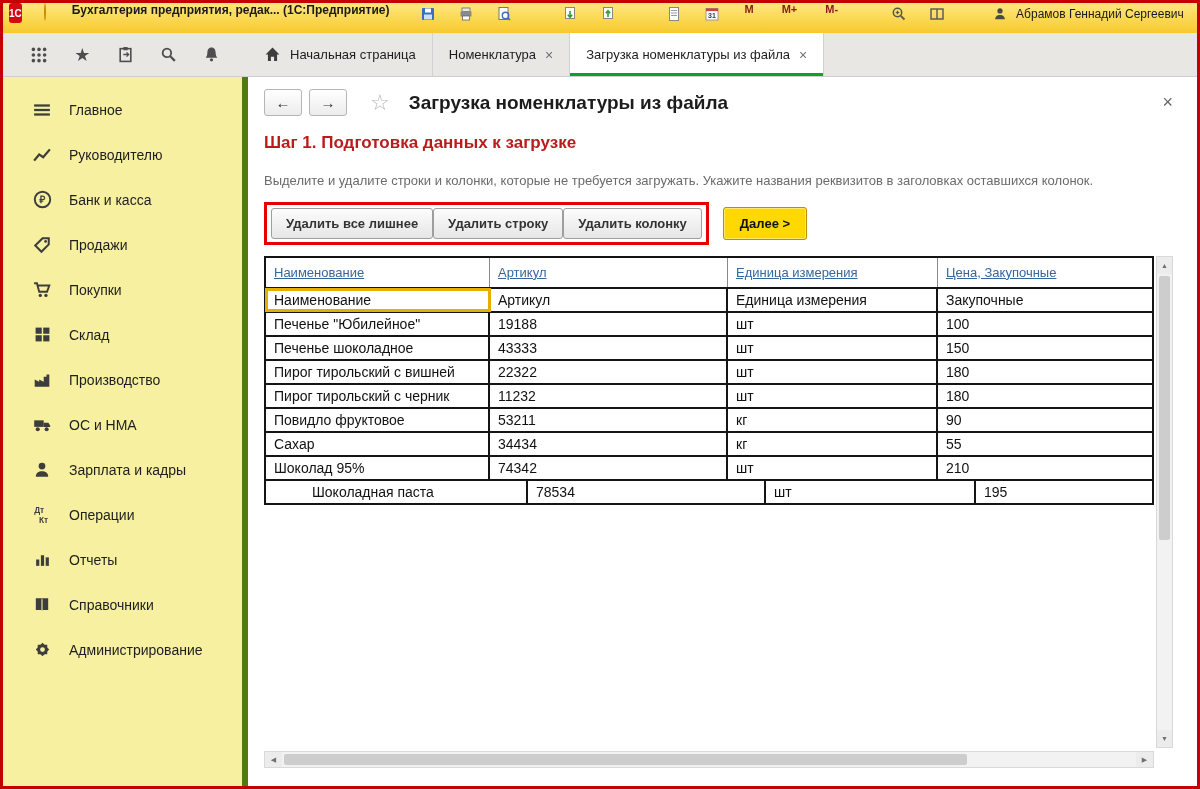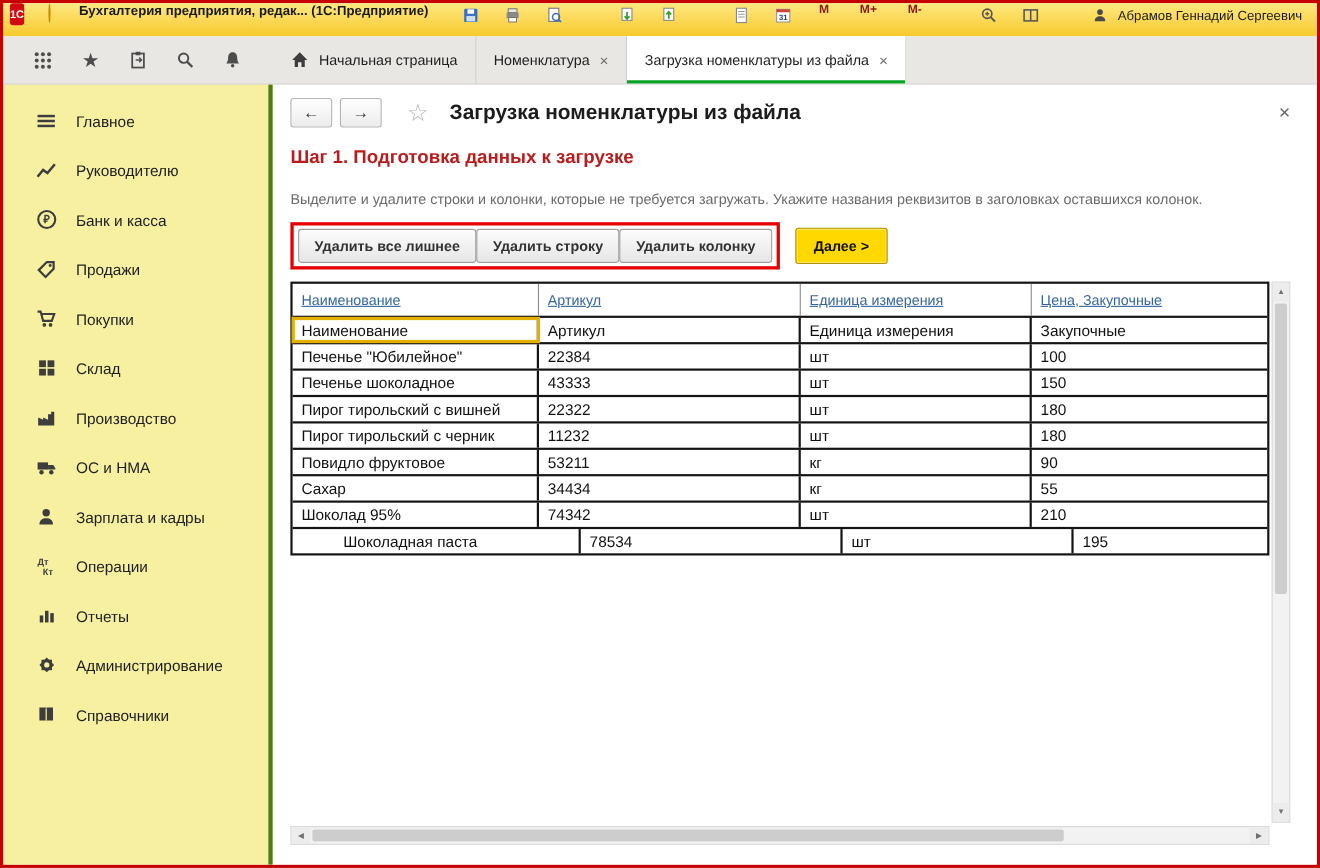--- a/index.html
+++ b/index.html
@@ -35,21 +35,21 @@
     color:#4d4d4d; font-size:18px; }
   .tabs { flex:1; display:flex; align-items:stretch; }
   .tab { display:flex; align-items:center; gap:9px; padding:0 16px; font-size:13px;
     color:#1d1d1d; border-right:1px solid #d2d2d2; cursor:pointer; white-space:nowrap;justify-content:center; }
   .tab.active { background:#fff; box-shadow:inset 0 -3px 0 #0aa227; }
   .tclose { color:#707070; font-size:14px; }
 
   
   .body-row { flex:1; display:flex; min-height:0; }
   .sidebar { flex:0 0 245px; background:#f6f0a0; padding-top:10px; overflow:hidden;
-    border-right:4px solid #4d7c0f; }
+    border-right:6px solid #4d7c0f; }
   .side-item { display:flex; align-items:center; gap:16px; height:45px;
     padding:0 8px 0 28px; font-size:14px; color:#1e1e1e; cursor:pointer; }
   .s-ico { flex:0 0 22px; width:22px; height:22px; display:flex; align-items:center;
     justify-content:center; font-size:18px; color:#3d3d3d; }
 
   .content { flex:1; min-width:0; display:flex; flex-direction:column; background:#fff; }
   .navrow { display:flex; align-items:center; padding:12px 16px 9px; gap:7px; }
   .navbtn { width:38px; height:27px; background:linear-gradient(#ffffff,#ececec);
     border:1px solid #b5b5b5; border-radius:3px; font-size:15px; font-weight:bold; color:#333;
     display:flex; align-items:center; justify-content:center; font-family:inherit; }
@@ -370,36 +370,36 @@
                 <rect x="2" y="8" width="3" height="6"></rect>
                 <rect x="6.5" y="4" width="3" height="10"></rect>
                 <rect x="11" y="6" width="3" height="8"></rect>
               </g>
             </svg>
           </span>
         <span>Отчеты</span>
       </div>
       <div class="side-item">
         <span class="s-ico">
+            <svg width="18" height="18" viewBox="0 0 16 16">
+              <path d="M2.5 2 H7 C7.8 2 8 2.6 8 2.6 C8 2.6 8.2 2 9 2 H13.5 V12.5 H9 C8.3 12.5 8 13.2 8 13.2 C8 13.2 7.7 12.5 7 12.5 H2.5 Z" fill="#3d3d3d"></path>
+              <line x1="8" y1="2.8" x2="8" y2="13" stroke="#f6f0a0" stroke-width="1"></line>
+            </svg>
+          </span>
+        <span>Справочники</span>
+      </div>
+      <div class="side-item">
+        <span class="s-ico">
             <svg width="19" height="19" viewBox="0 0 16 16">
               <rect x="4" y="4" width="8" height="8" fill="#3d3d3d"></rect>
               <rect x="4" y="4" width="8" height="8" fill="#3d3d3d" transform="rotate(45 8 8)"></rect>
               <circle cx="8" cy="8" r="2" fill="#f6f0a0"></circle>
             </svg>
           </span>
         <span>Администрирование</span>
-      </div>
-      <div class="side-item">
-        <span class="s-ico">
-            <svg width="18" height="18" viewBox="0 0 16 16">
-              <path d="M2.5 2 H7 C7.8 2 8 2.6 8 2.6 C8 2.6 8.2 2 9 2 H13.5 V12.5 H9 C8.3 12.5 8 13.2 8 13.2 C8 13.2 7.7 12.5 7 12.5 H2.5 Z" fill="#3d3d3d"></path>
-              <line x1="8" y1="2.8" x2="8" y2="13" stroke="#f6f0a0" stroke-width="1"></line>
-            </svg>
-          </span>
-        <span>Справочники</span>
       </div>
     </nav>
 
     <main class="content">
 
       <div class="navrow">
         <button class="navbtn">←</button>
         <button class="navbtn">→</button>
         <span class="fav">☆</span>
         <h1 class="page-title">Загрузка номенклатуры из файла</h1>
@@ -430,21 +430,21 @@
             <div class="maprow">
               <div class="td map-first">Наименование</div>
               <div class="td">Артикул</div>
               <div class="td">Единица измерения</div>
               <div class="td">Закупочные</div>
             </div>
             <div>
 
             <div class="trow">
                 <div class="td">Печенье "Юбилейное"</div>
-                <div class="td">22384</div>
+                <div class="td">19188</div>
                 <div class="td">шт</div>
                 <div class="td">100</div>
               </div>
                 <div class="trow">
                 <div class="td">Печенье шоколадное</div>
                 <div class="td">43333</div>
                 <div class="td">шт</div>
                 <div class="td">150</div>
               </div>
                 <div class="trow">

